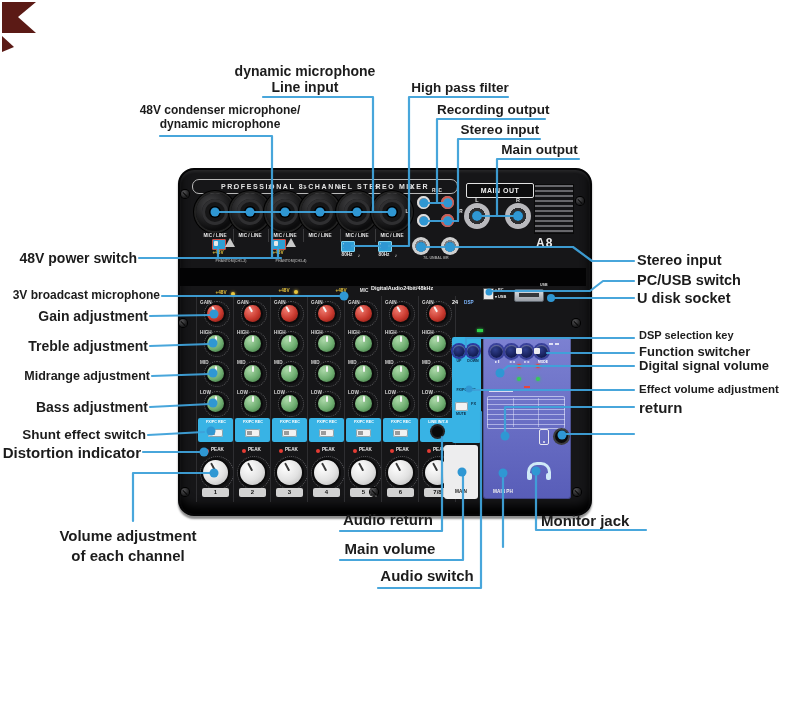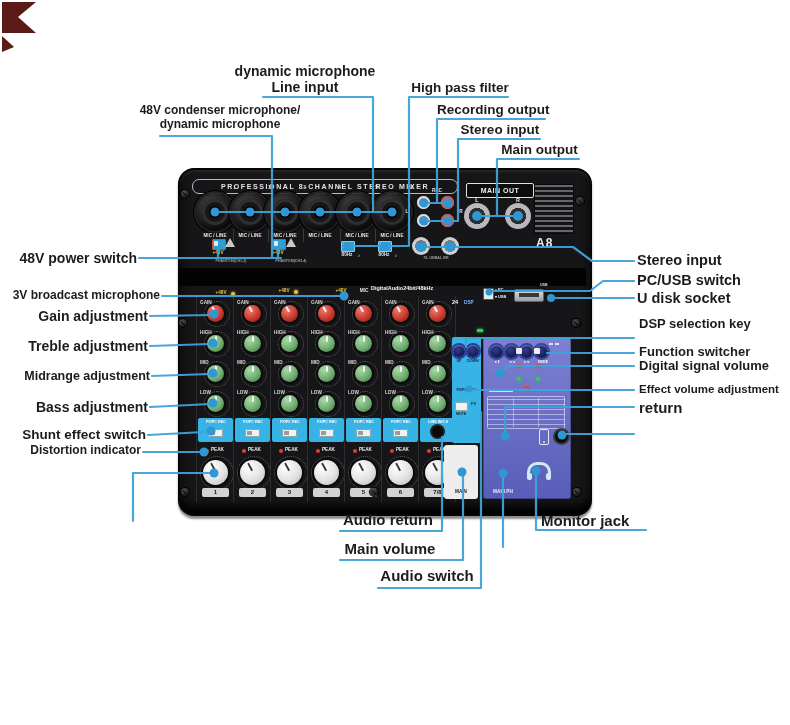--- a/index.html
+++ b/index.html
@@ -541,26 +541,27 @@
   <div class="lbl c" style="left:497px;top:142px;width:85px;font-size:13.5px">Main output</div>
   <div class="lbl c" style="left:138px;top:104px;width:164px;font-size:12px"><span>48V condenser microphone/</span><br><span>dynamic microphone</span></div>
 
   <div class="lbl r" style="right:653px;top:250px;font-size:14px">48V power switch</div>
   <div class="lbl r" style="right:630px;top:289px;font-size:12px">3V broadcast microphone</div>
   <div class="lbl r" style="right:642px;top:308px;font-size:14px">Gain adjustment</div>
   <div class="lbl r" style="right:642px;top:338px;font-size:14px">Treble adjustment</div>
   <div class="lbl r" style="right:640px;top:369px;font-size:12.5px">Midrange adjustment</div>
   <div class="lbl r" style="right:642px;top:399px;font-size:14px">Bass adjustment</div>
   <div class="lbl r" style="right:644px;top:427px;font-size:13.5px">Shunt effect switch</div>
-  <div class="lbl r" style="right:649px;top:444px;font-size:12px">Distortion indicator</div>
+  <div class="lbl r" style="right:649px;top:444px;font-size:15px">Distortion indicator</div>
+  <div class="lbl c" style="left:48px;top:526px;width:160px;font-size:15px;line-height:1.35"><span>Volume adjustment</span><br><span>of each channel</span></div>
 
   <div class="lbl" style="left:637px;top:252px;font-size:14.5px">Stereo input</div>
   <div class="lbl" style="left:637px;top:272px;font-size:14.5px">PC/USB switch</div>
   <div class="lbl" style="left:637px;top:290px;font-size:14.5px">U disk socket</div>
-  <div class="lbl" style="left:639px;top:317px;font-size:13px">DSP selection key</div>
+  <div class="lbl" style="left:639px;top:329px;font-size:11px">DSP selection key</div>
   <div class="lbl" style="left:639px;top:345px;font-size:13px">Function switcher</div>
   <div class="lbl" style="left:639px;top:359px;font-size:13px">Digital signal volume</div>
   <div class="lbl" style="left:639px;top:383px;font-size:11.5px">Effect volume adjustment</div>
   <div class="lbl" style="left:639px;top:399px;font-size:15px">return</div>
   <div class="lbl" style="left:541px;top:512px;font-size:15px">Monitor jack</div>
 
   <div class="lbl c" style="left:338px;top:511px;width:100px;font-size:15px">Audio return</div>
   <div class="lbl c" style="left:337px;top:540px;width:106px;font-size:15px">Main volume</div>
   <div class="lbl c" style="left:376px;top:567px;width:102px;font-size:15px">Audio switch</div>
 

